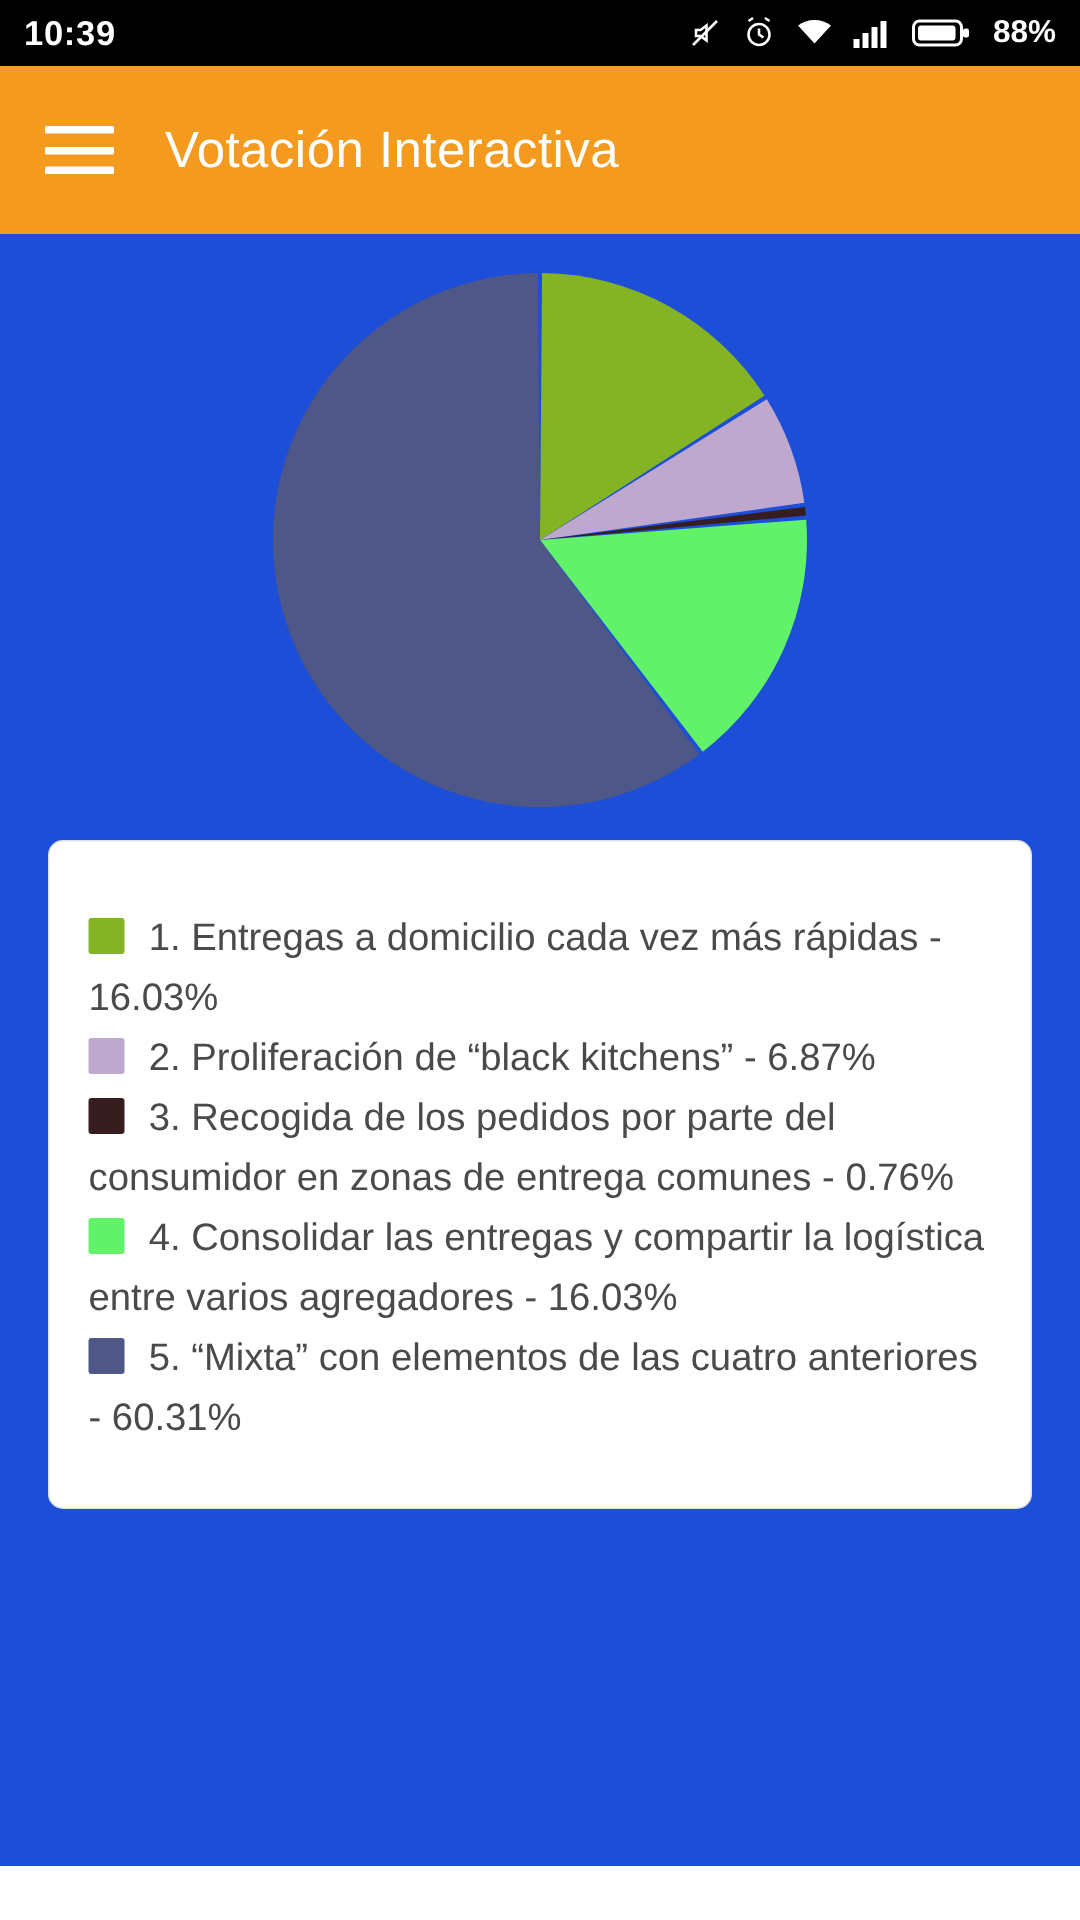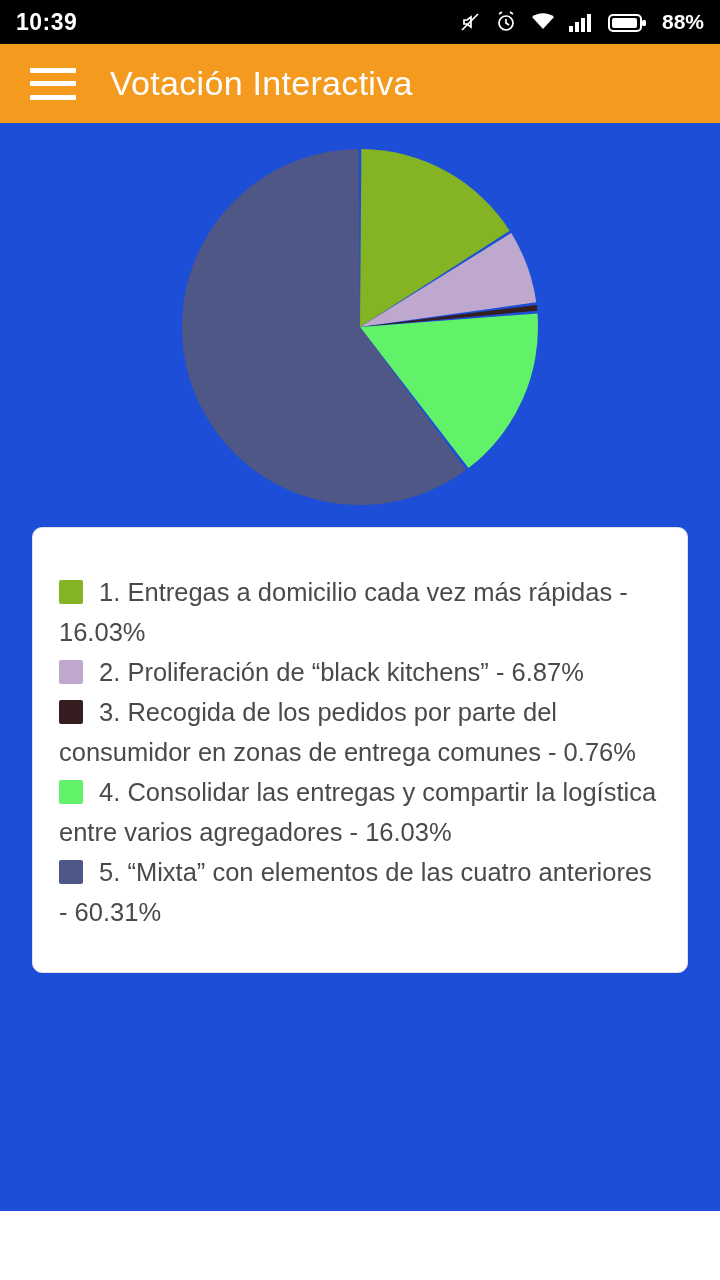--- a/index.html
+++ b/index.html
@@ -21,33 +21,33 @@
     justify-content: space-between;
     padding: 0 16px;
   }
   .status-clock {
     font-size: 23px;
     font-weight: bold;
     letter-spacing: 0.5px;
   }
   .status-icons {
     display: flex;
-    align-items: flex-end;
+    align-items: center;
     gap: 12px;
   }
   .status-icons svg { display: block; }
   .battery-pct {
     font-size: 21px;
     font-weight: bold;
     margin-left: 2px;
   }
 
   
   .app-bar {
-    height: 79px;
+    height: 112px;
     background: #f49a1e;
     display: flex;
     align-items: center;
     padding: 0 30px;
     gap: 34px;
   }
   .hamburger {
     width: 46px;
     height: 32px;
     display: flex;

